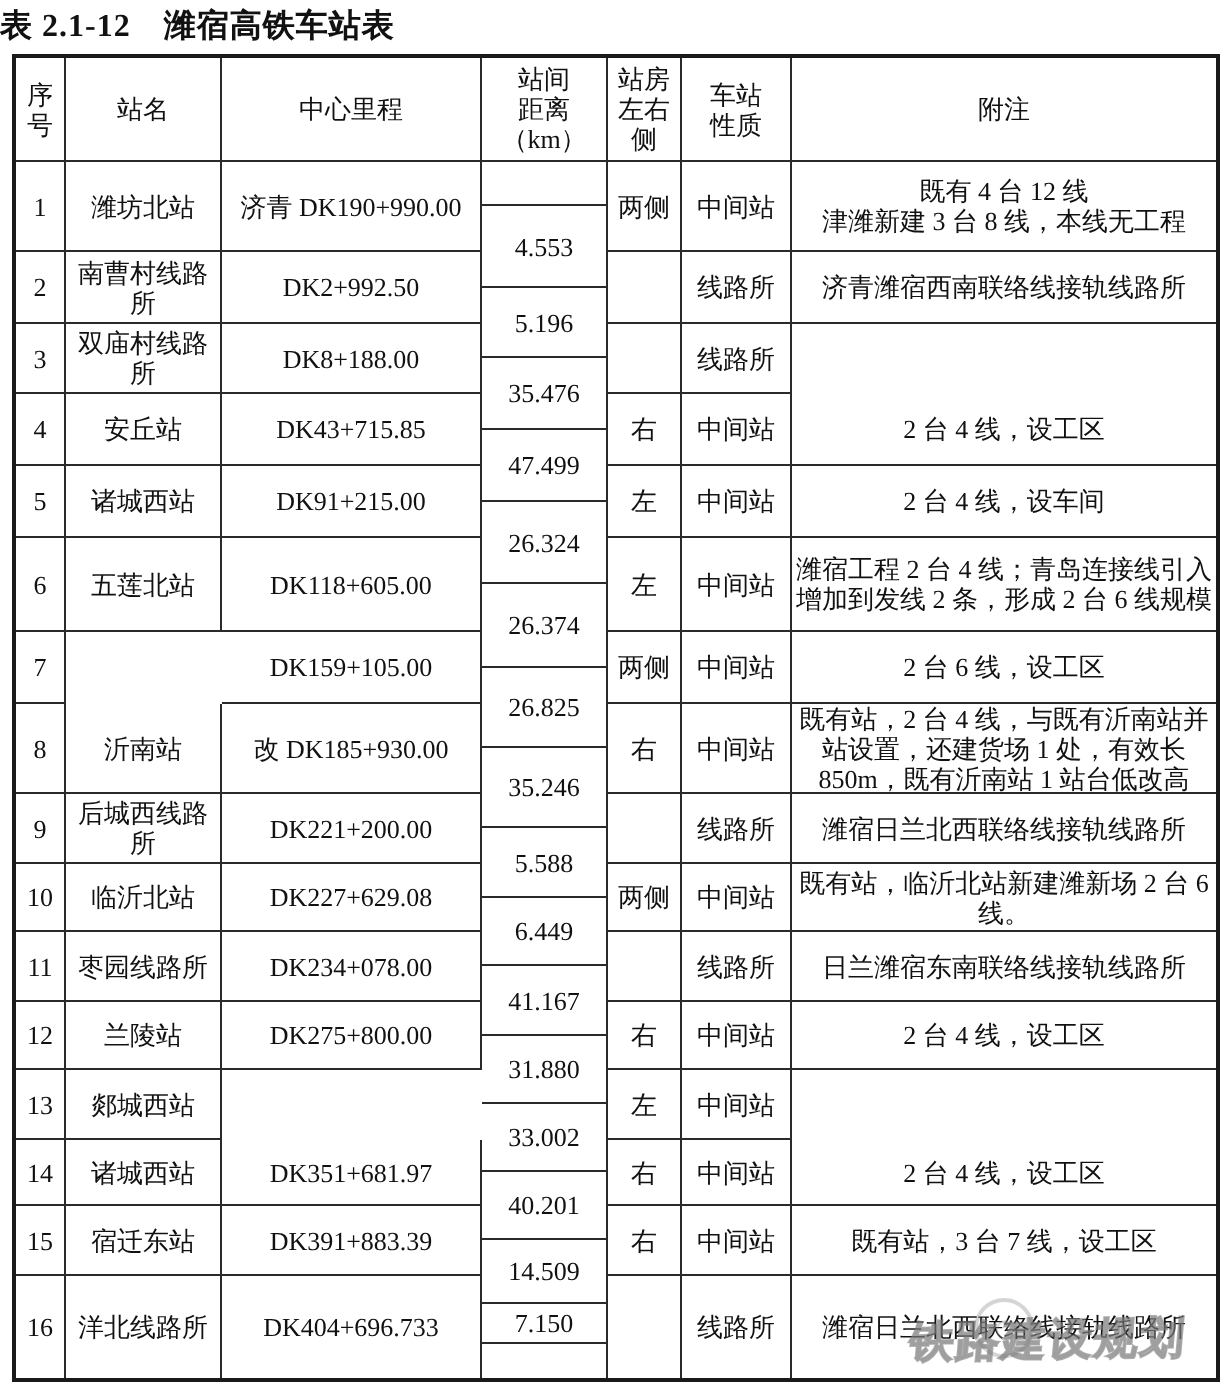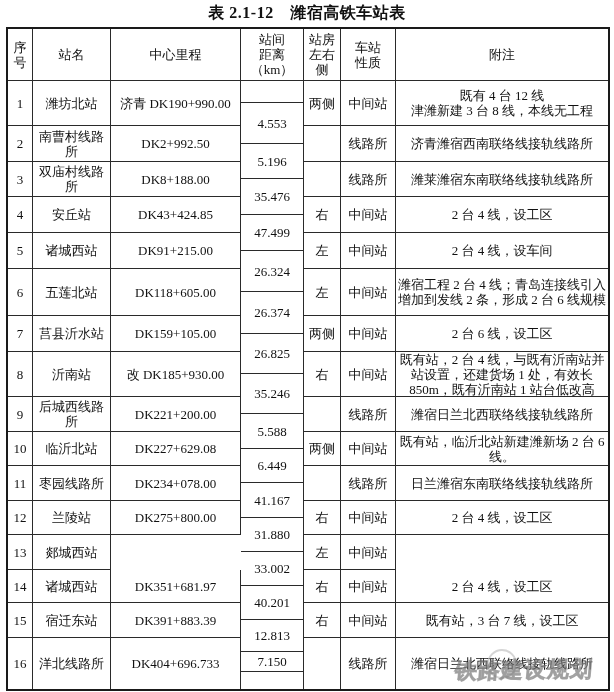--- a/index.html
+++ b/index.html
@@ -7,21 +7,20 @@
   body {
     position: relative;
     background: #ffffff;
     font-family: "Liberation Serif", "DejaVu Serif", serif;
     color: #111;
     overflow: hidden;
   }
   .title {
     position: absolute;
     top: 3px; left: 0; right: 0;
-    text-align: center;
     font-size: 16px;
     font-weight: bold;
     letter-spacing: 0.5px;
   }
   .tbl {
     position: absolute;
     left: 6px; top: 27px;
     width: 604px; height: 664px;
     border: 2px solid #1a1a1a;
     display: grid;
@@ -108,45 +107,43 @@
   <div class="c" style="grid-row:4/6;grid-column:3">DK2+992.50</div>
   <div class="c" style="grid-row:4/6;grid-column:5"></div>
   <div class="c" style="grid-row:4/6;grid-column:6">线路所</div>
   <div class="c lastcol" style="grid-row:4/6;grid-column:7">济青潍宿西南联络线接轨线路所</div>
 
   <div class="c" style="grid-row:6/8;grid-column:1">3</div>
   <div class="c" style="grid-row:6/8;grid-column:2">双庙村线路所</div>
   <div class="c" style="grid-row:6/8;grid-column:3">DK8+188.00</div>
   <div class="c" style="grid-row:6/8;grid-column:5"></div>
   <div class="c" style="grid-row:6/8;grid-column:6">线路所</div>
-  <div class="c lastcol" style="grid-row:6/8;grid-column:7">潍莱潍宿东南联络线接轨线路所</div>
 
   <div class="c" style="grid-row:8/10;grid-column:1">4</div>
   <div class="c" style="grid-row:8/10;grid-column:2">安丘站</div>
-  <div class="c" style="grid-row:8/10;grid-column:3">DK43+424.85</div>
+  <div class="c" style="grid-row:8/10;grid-column:3">DK43+715.85</div>
   <div class="c" style="grid-row:8/10;grid-column:5">右</div>
   <div class="c" style="grid-row:8/10;grid-column:6">中间站</div>
   <div class="c lastcol" style="grid-row:8/10;grid-column:7">2 台 4 线，设工区</div>
 
   <div class="c" style="grid-row:10/12;grid-column:1">5</div>
   <div class="c" style="grid-row:10/12;grid-column:2">诸城西站</div>
   <div class="c" style="grid-row:10/12;grid-column:3">DK91+215.00</div>
   <div class="c" style="grid-row:10/12;grid-column:5">左</div>
   <div class="c" style="grid-row:10/12;grid-column:6">中间站</div>
   <div class="c lastcol" style="grid-row:10/12;grid-column:7">2 台 4 线，设车间</div>
 
   <div class="c" style="grid-row:12/14;grid-column:1">6</div>
   <div class="c" style="grid-row:12/14;grid-column:2">五莲北站</div>
   <div class="c" style="grid-row:12/14;grid-column:3">DK118+605.00</div>
   <div class="c" style="grid-row:12/14;grid-column:5">左</div>
   <div class="c" style="grid-row:12/14;grid-column:6">中间站</div>
   <div class="c lastcol" style="grid-row:12/14;grid-column:7">潍宿工程 2 台 4 线；青岛连接线引入增加到发线 2 条，形成 2 台 6 线规模</div>
 
   <div class="c" style="grid-row:14/16;grid-column:1">7</div>
-  <div class="c" style="grid-row:14/16;grid-column:2">莒县沂水站</div>
   <div class="c" style="grid-row:14/16;grid-column:3">DK159+105.00</div>
   <div class="c" style="grid-row:14/16;grid-column:5">两侧</div>
   <div class="c" style="grid-row:14/16;grid-column:6">中间站</div>
   <div class="c lastcol" style="grid-row:14/16;grid-column:7">2 台 6 线，设工区</div>
 
   <div class="c" style="grid-row:16/18;grid-column:1">8</div>
   <div class="c" style="grid-row:16/18;grid-column:2">沂南站</div>
   <div class="c" style="grid-row:16/18;grid-column:3">改 DK185+930.00</div>
   <div class="c" style="grid-row:16/18;grid-column:5">右</div>
   <div class="c" style="grid-row:16/18;grid-column:6">中间站</div>
@@ -214,19 +211,19 @@
   <div class="c" style="grid-row:11/13;grid-column:4">26.324</div>
   <div class="c" style="grid-row:13/15;grid-column:4">26.374</div>
   <div class="c" style="grid-row:15/17;grid-column:4">26.825</div>
   <div class="c" style="grid-row:17/19;grid-column:4">35.246</div>
   <div class="c" style="grid-row:19/21;grid-column:4">5.588</div>
   <div class="c" style="grid-row:21/23;grid-column:4">6.449</div>
   <div class="c" style="grid-row:23/25;grid-column:4">41.167</div>
   <div class="c" style="grid-row:25/27;grid-column:4">31.880</div>
   <div class="c" style="grid-row:27/29;grid-column:4">33.002</div>
   <div class="c" style="grid-row:29/31;grid-column:4">40.201</div>
-  <div class="c" style="grid-row:31/33;grid-column:4">12.813</div>
+  <div class="c" style="grid-row:31/33;grid-column:4">14.509</div>
   <div class="c" style="grid-row:33/34;grid-column:4">7.150</div>
   <div class="c lastrow" style="grid-row:34/35;grid-column:4"></div>
 </div>
 
 <div class="seal"></div>
 <div class="wm">铁路建设规划</div>
 
 </body></html>

